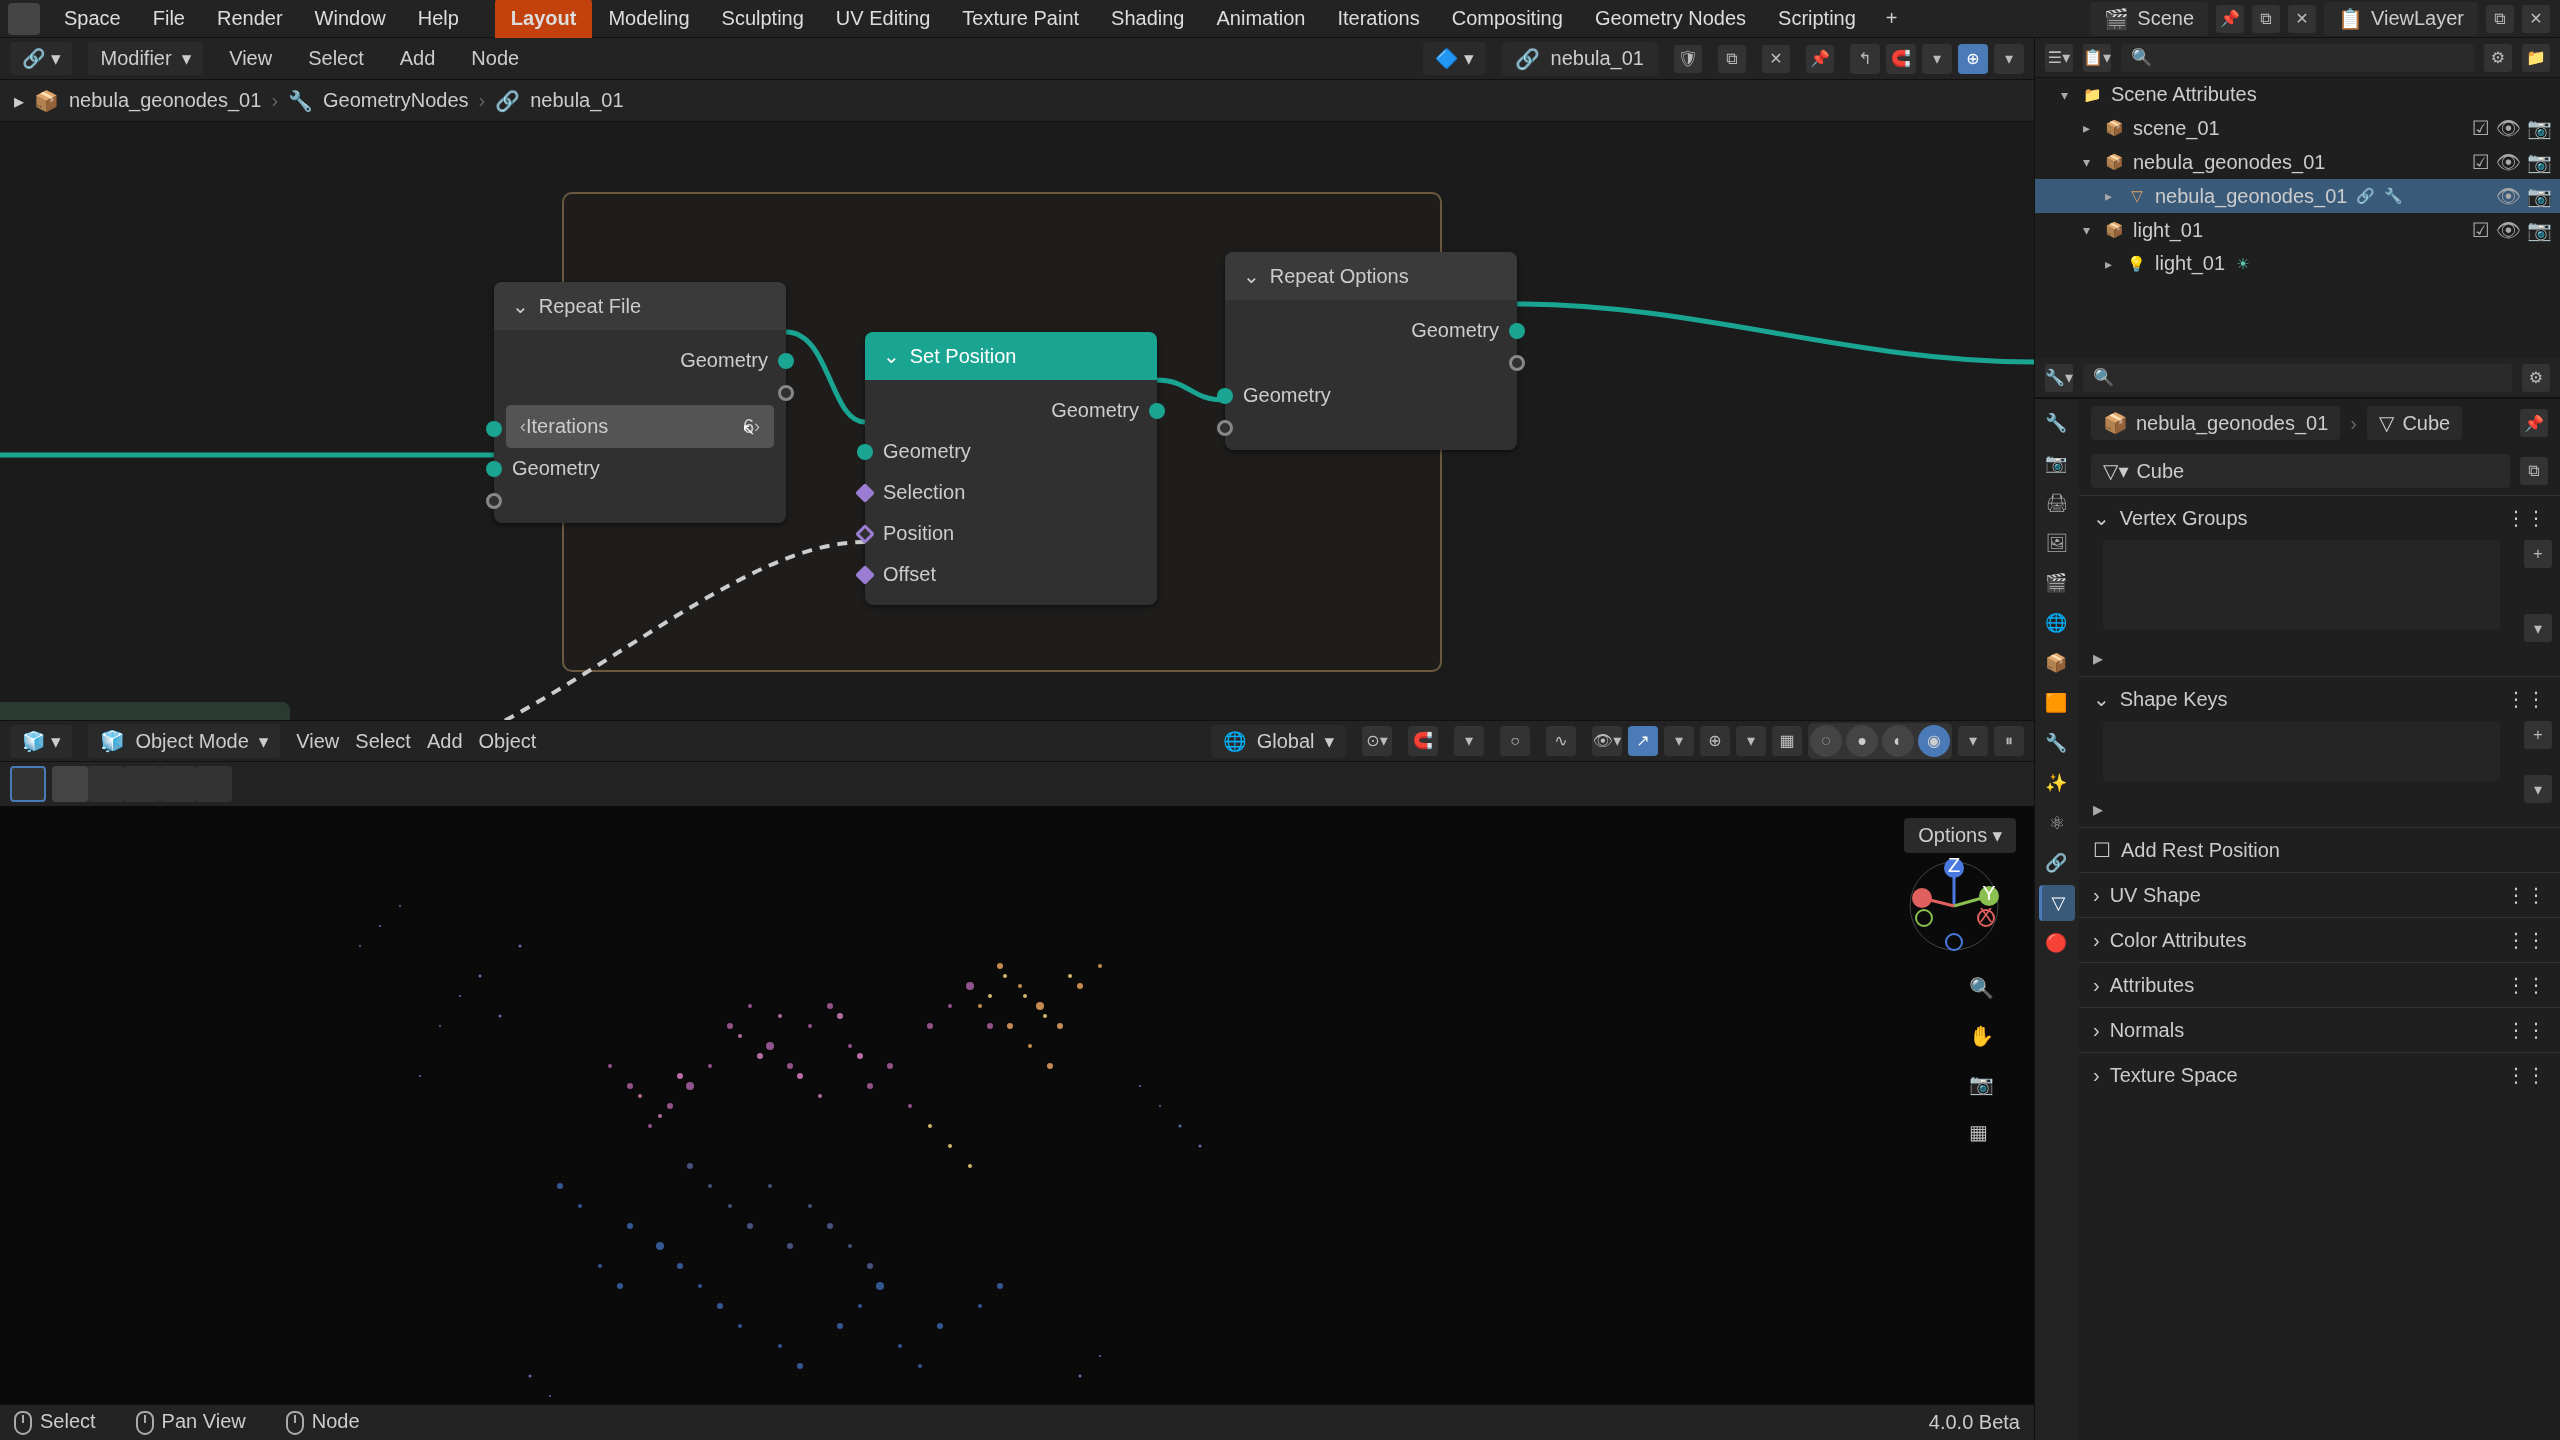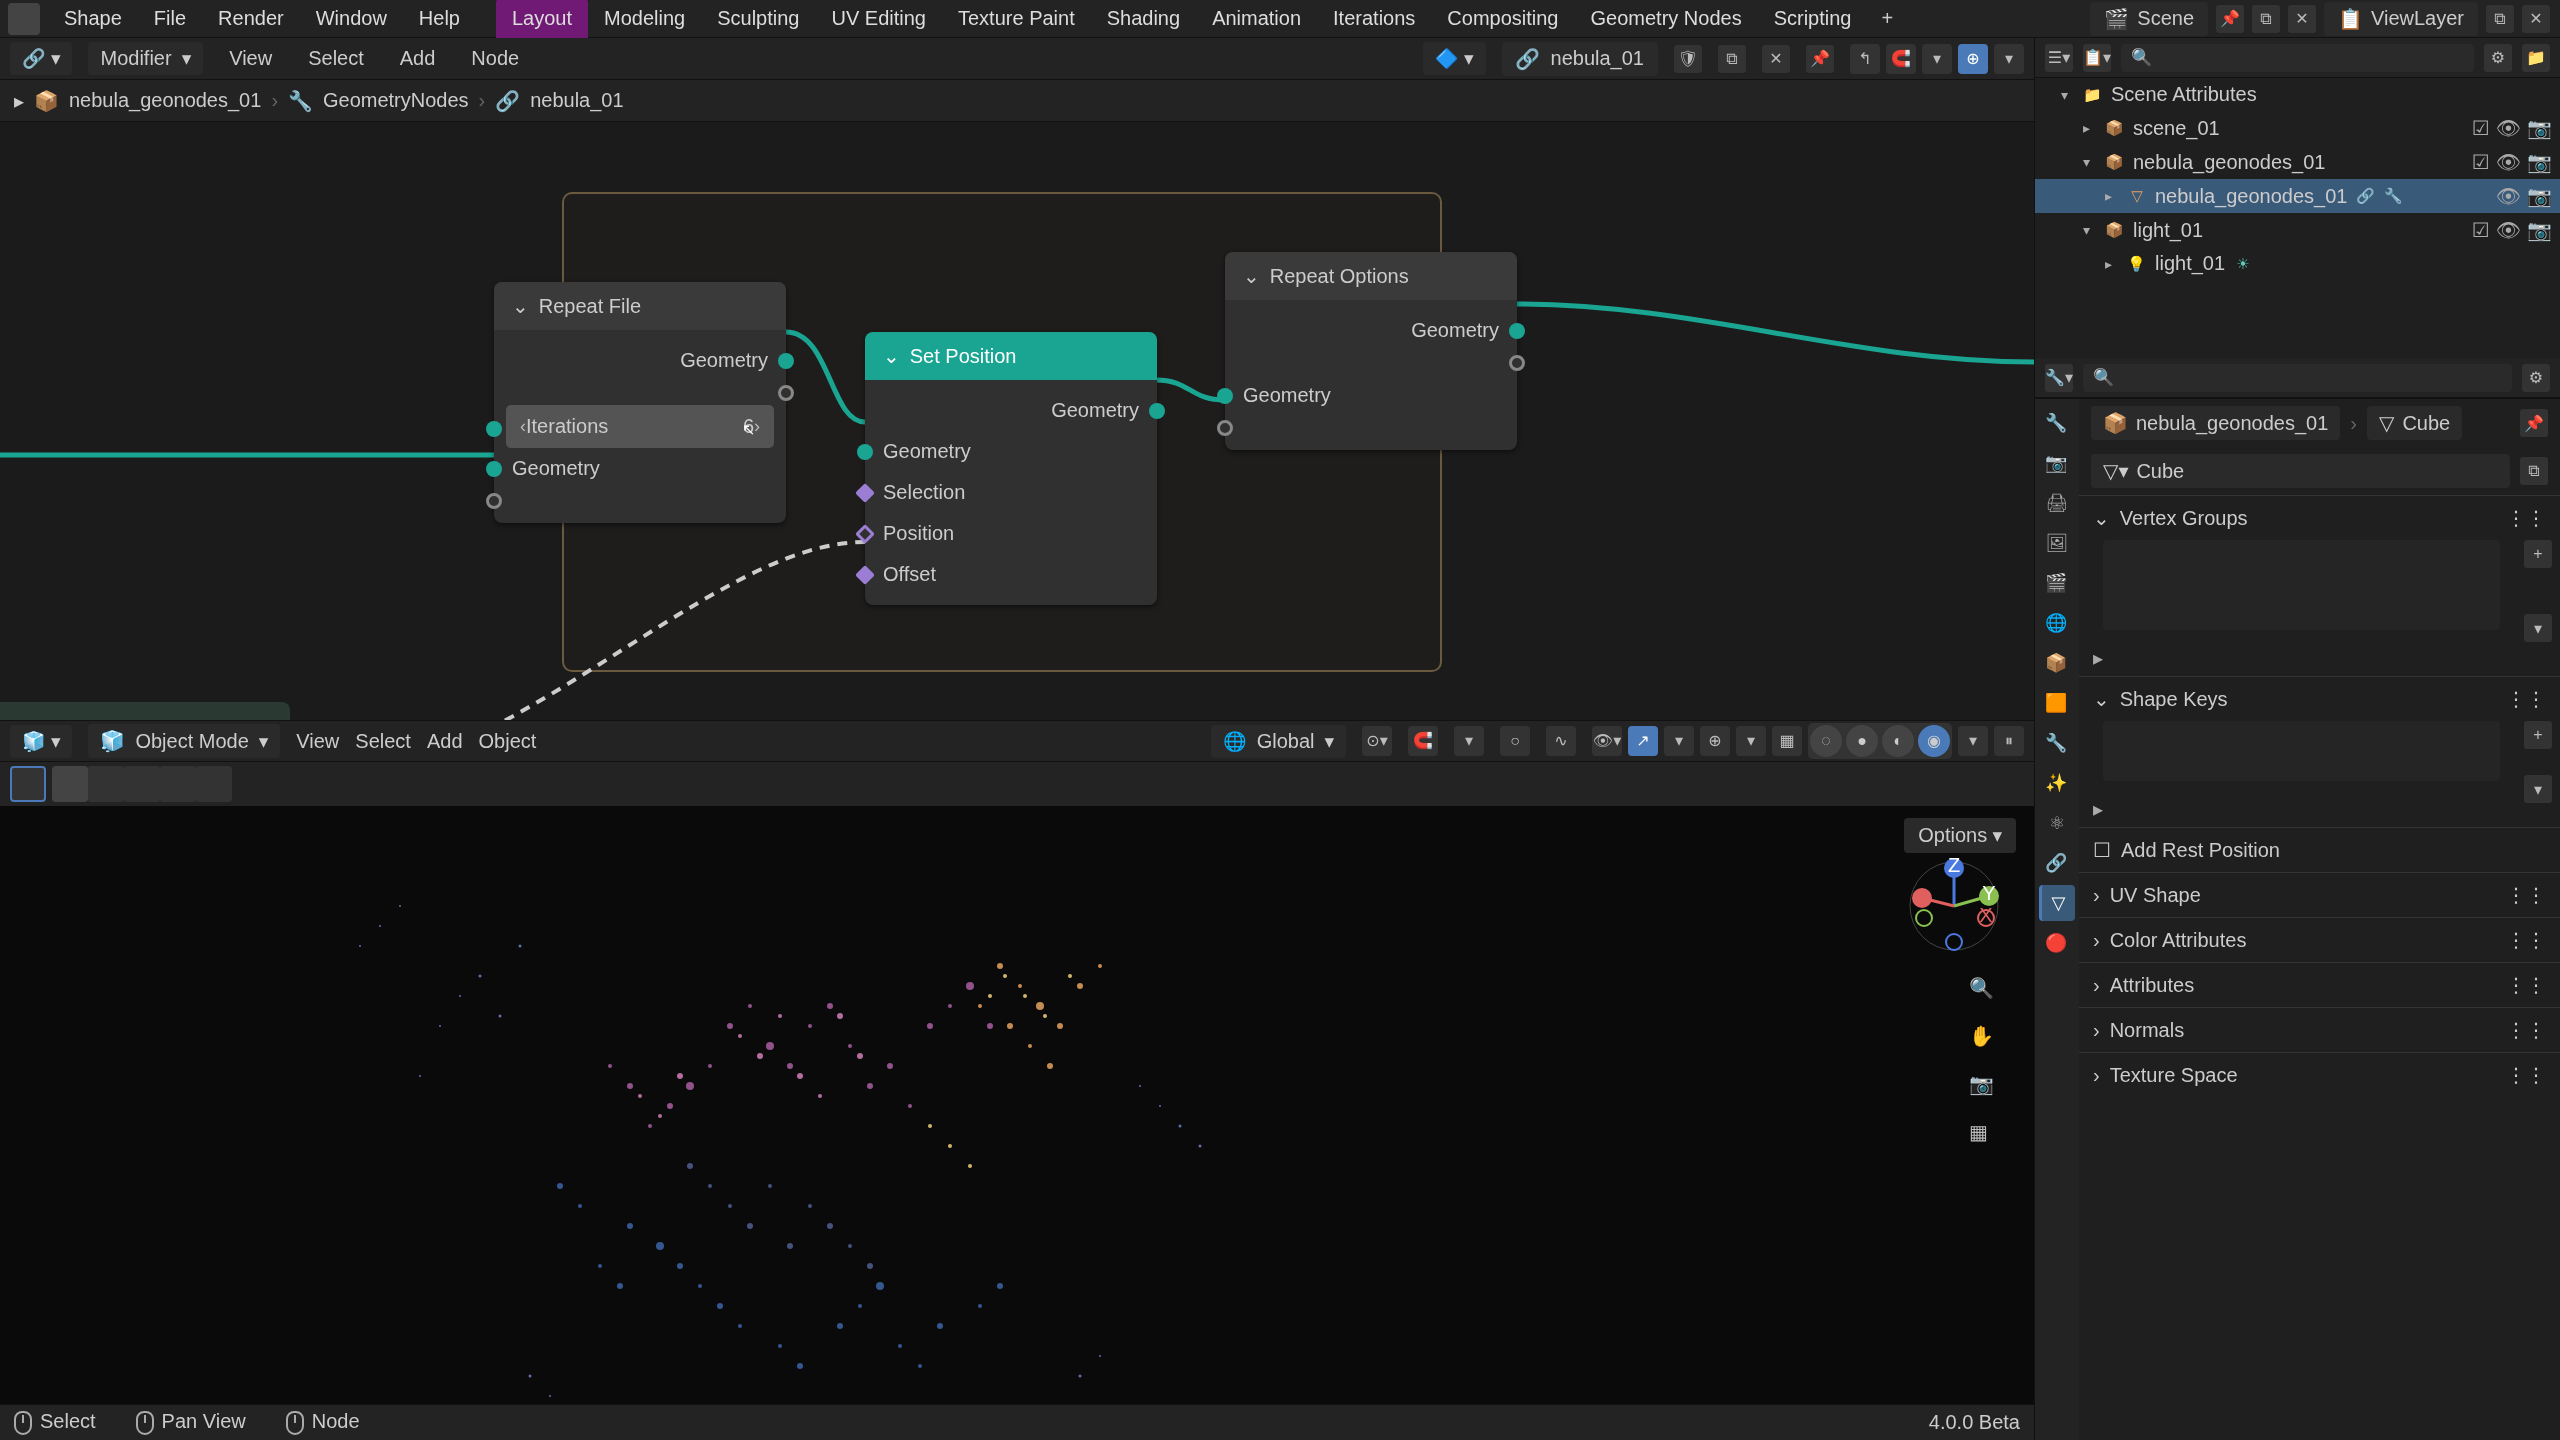--- a/index.html
+++ b/index.html
@@ -3,21 +3,21 @@
 <meta charset="utf-8">
 <style>
 * { margin: 0; padding: 0; box-sizing: border-box; font-family: -apple-system, "Segoe UI", sans-serif; font-size: 20px; }
 html, body { width: 2560px; height: 1440px; background: #1a1a1a; color: #ccc; overflow: hidden; }
 
 
 .top-bar { height: 38px; background: #232323; display: flex; align-items: center; border-bottom: 1px solid #111; }
 .top-bar .logo { width: 32px; height: 32px; margin: 0 8px; background: #444; border-radius: 4px; }
 .top-bar .menu-item, .top-bar .tab-item { padding: 8px 16px; color: #ddd; font-size: 20px; cursor: pointer; }
 .top-bar .tabs { display: flex; margin-left: 20px; }
-.top-bar .tab-item.active { background: #701a75; border-radius: 4px 4px 0 0; }
+.top-bar .tab-item.active { background: #c2410c; border-radius: 4px 4px 0 0; font-weight: bold; }
 .top-bar .tab-add { padding: 8px 14px; color: #ccc; }
 .top-bar .right { margin-left: auto; display: flex; align-items: center; gap: 8px; padding-right: 10px; }
 .scene-box, .viewlayer-box { background: #2a2a2a; padding: 5px 14px; border-radius: 4px; display: flex; align-items: center; gap: 8px; font-size: 19px; }
 .icon-btn { width: 28px; height: 28px; background: #333; border-radius: 3px; display: flex; align-items: center; justify-content: center; color: #bbb; font-size: 16px; }
 
 
 .node-header { height: 42px; background: #232323; display: flex; align-items: center; padding: 0 10px; gap: 16px; border-bottom: 1px solid #111; }
 .node-header .menu-item { padding: 6px 10px; font-size: 20px; }
 .dropdown { background: #2a2a2a; padding: 5px 12px; border-radius: 4px; display: flex; align-items: center; gap: 10px; font-size: 19px; }
 .nodegroup-box { background: #2a2a2a; padding: 5px 14px; border-radius: 4px; display: flex; align-items: center; gap: 10px; font-size: 19px; }
@@ -110,21 +110,21 @@
 .panel-header { display: flex; align-items: center; padding: 10px 14px; font-size: 20px; gap: 10px; }
 .panel-body { min-height: 90px; background: #252525; margin: 0 10px 10px 10px; border-radius: 4px; position: relative; }
 .panel-small-row { padding: 6px 14px; color: #aaa; font-size: 18px; }
 
 </style>
 </head>
 <body>
 
 <div class="top-bar">
   <div class="logo"></div>
-  <div class="menu-item">Shape</div>
+  <div class="menu-item">Space</div>
   <div class="menu-item">File</div>
   <div class="menu-item">Render</div>
   <div class="menu-item">Window</div>
   <div class="menu-item">Help</div>
   <div class="tabs">
     <div class="tab-item active">Layout</div>
     <div class="tab-item">Modeling</div>
     <div class="tab-item">Sculpting</div>
     <div class="tab-item">UV Editing</div>
     <div class="tab-item">Texture Paint</div>

